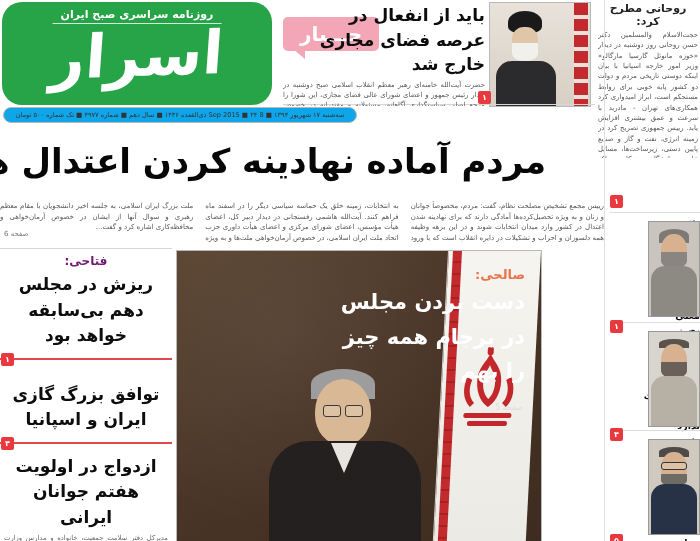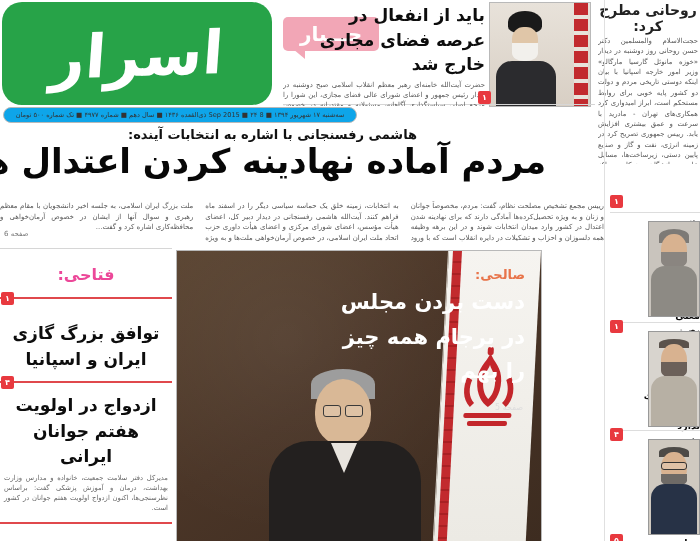--- a/index.html
+++ b/index.html
@@ -32,41 +32,41 @@
   .leader-headline{position:relative;z-index:1;font-size:17px;font-weight:bold;color:#0d0d0d;
                    line-height:1.45;text-align:right;padding-left:20px;}
   .leader-body{position:relative;z-index:1;font-size:6.9px;color:#555;text-align:justify;
                line-height:1.45;margin-top:3px;height:26px;overflow:hidden;}
   .leader-photo{left:489px;top:2px;width:100px;height:103px;border:1px solid #b9b9b9;
                 background:linear-gradient(180deg,#e8e2da 0%,#d8cfc4 100%);overflow:hidden;}
   .mid-rule{left:283px;top:104px;width:312px;height:0;border-top:1px solid #d6d6d6;}
 
   
   .rouhani{left:598px;top:2px;width:100px;height:205px;}
-  .rouhani-kicker{font-size:14px;font-weight:bold;color:#222;text-align:center;margin-bottom:2px;}
+  .rouhani-kicker{font-size:11px;font-weight:bold;color:#222;text-align:center;margin-bottom:2px;}
   .rouhani-headline{font-size:12.5px;font-weight:bold;color:#0d0d0d;line-height:1.4;
                     text-align:center;margin-bottom:3px;}
   .rouhani-body{font-size:6.9px;color:#555;text-align:justify;line-height:1.5;
                 height:128px;overflow:hidden;}
 
   
   .v-divider{left:604px;top:0;width:0;height:541px;border-left:1px solid #e0e0e0;}
   .main-kicker{left:0;top:127px;width:545px;text-align:center;font-size:13px;
                font-weight:bold;color:#111;}
   .main-headline{left:0;top:141px;width:546px;text-align:center;font-size:34px;
                  font-weight:bold;color:#070707;white-space:nowrap;letter-spacing:-0.5px;}
   .main-body{left:0;top:201px;width:604px;height:42px;overflow:hidden;
              column-count:3;column-gap:12px;font-size:7px;line-height:1.5;
              color:#555;text-align:justify;}
   .main-pageref{left:4px;top:230px;font-size:7px;color:#777;}
 
   
   .left-col{left:0;top:248px;width:172px;}
-  .fatahi-label{border-top:1px solid #d6d6d6;padding-top:16px;text-align:center;
-                color:#ec4899;font-weight:bold;font-size:16px;}
+  .fatahi-label{border-top:1px solid #d6d6d6;padding-top:5px;text-align:center;
+                color:#701a75;font-weight:bold;font-size:12px;}
   .teaser{position:relative;border-bottom:2px solid #e0484c;padding:4px 4px 9px;}
   .teaser-headline{font-size:17px;font-weight:bold;color:#0d0d0d;line-height:1.5;
                    text-align:center;}
   .teaser-body{font-size:6.8px;color:#666;text-align:justify;line-height:1.5;margin-top:3px;}
   .badge{position:absolute;width:13px;height:13px;background:#e8393f;color:#fff;
          font-size:8px;font-weight:bold;display:flex;align-items:center;
          justify-content:center;border-radius:2px;z-index:3;}
   .teaser .badge{left:1px;bottom:-8px;}
 
   
@@ -117,20 +117,21 @@
   .side-kicker{font-size:7.5px;color:#444;font-weight:bold;margin-bottom:2px;text-align:right;}
   .side-headline{font-size:9.5px;font-weight:bold;color:#0d0d0d;line-height:1.65;text-align:right;}
   .side-item .badge{position:absolute;left:0;bottom:-6px;}
 </style>
 </head>
 <body>
 
 <div id="page">
 
   <div class="abs logo-box">
+    <div class="logo-tagline">روزنامه سراسری صبح ایران</div>
     <div class="logo-word">اسرار</div>
   </div>
 
   <div class="abs date-pill">سه‌شنبه ۱۷ شهریور ۱۳۹۴ ■ 8 Sep 2015 ■ ۲۴ ذی‌القعده ۱۴۳۶ ■ سال دهم ■ شماره ۴۹۷۷ ■ تک شماره ۵۰۰ تومان</div>
 
   <div class="abs leader">
     <div class="bubble">
       <span>جـــبار</span>
       <div class="bubble-tail"></div>
     </div>
@@ -151,29 +152,29 @@
   <div class="abs mid-rule"></div>
 
   <div class="abs rouhani">
     <div class="rouhani-kicker">روحانی مطرح کرد:</div>
     <div class="rouhani-body">حجت‌الاسلام والمسلمین دکتر حسن روحانی روز دوشنبه در دیدار «خوزه مانوئل گارسیا مارگالو» وزیر امور خارجه اسپانیا با بیان اینکه دوستی تاریخی مردم و دولت دو کشور پایه خوبی برای روابط مستحکم است، ابراز امیدواری کرد همکاری‌های تهران - مادرید با سرعت و عمق بیشتری افزایش یابد. رییس جمهوری تصریح کرد در زمینه انرژی، نفت و گاز و صنایع پایین دستی، زیرساخت‌ها، مسایل علمی و دانشگاهی، همکاری مراکز تحقیقاتی و گردشگری، ظرفیت‌های مناسبی در ایران وجود دارد که با توجه به حضور مسئولان، سرمایه‌گذاران و کارآفرینان اسپانیایی در این سفر می‌تواند منجر به افزایش همکاری‌های بخش خصوصی دو کشور شود. دکتر روحانی ضمن استقبال از برقراری خط هوایی تهران - مادرید، گفت: پرواز مستقیم میان پایتخت‌های دو کشور می‌تواند...</div>
   </div>
   <div class="abs badge rouhani-badge">۱</div>
 
   <div class="abs v-divider"></div>
 
-  <div class="abs main-kicker">هاشمی رفسنجانی با اشاره به انتخابات آینده:</div>
   <div class="abs main-headline">مردم آماده نهادینه کردن اعتدال هستند</div>
   <div class="abs main-body">رییس مجمع تشخیص مصلحت نظام، گفت: مردم، مخصوصاً جوانان و زنان و به ویژه تحصیل‌کرده‌ها آمادگی دارند که برای نهادینه شدن اعتدال در کشور وارد میدان انتخابات شوند و در این برهه وظیفه همه دلسوزان و احزاب و تشکیلات در دایره انقلاب است که با ورود به انتخابات، زمینه خلق یک حماسه سیاسی دیگر را در اسفند ماه فراهم کنند. آیت‌الله هاشمی رفسنجانی در دیدار دبیر کل، اعضای هیأت مؤسس، اعضای شورای مرکزی و اعضای هیأت داوری حزب اتحاد ملت ایران اسلامی، در خصوص آرمان‌خواهی ملت‌ها و به ویژه ملت بزرگ ایران اسلامی، به جلسه اخیر دانشجویان با مقام معظم رهبری و سوال آنها از ایشان در خصوص آرمان‌خواهی و محافظه‌کاری اشاره کرد و گفت...</div>
   <div class="abs main-pageref">صفحه 6</div>
 
   <div class="abs left-col">
     <div class="fatahi-label">فتاحی:</div>
 
     <div class="teaser">
+      <div class="teaser-headline">ریزش در مجلس دهم بی‌سابقه خواهد بود</div>
       <div class="badge">۱</div>
     </div>
 
     <div class="teaser" style="padding-top:22px;">
       <div class="teaser-headline">توافق بزرگ گازی ایران و اسپانیا</div>
       <div class="badge">۴</div>
     </div>
 
     <div class="teaser" style="padding-top:10px;">
       <div class="teaser-headline">ازدواج در اولویت هفتم جوانان ایرانی</div>

